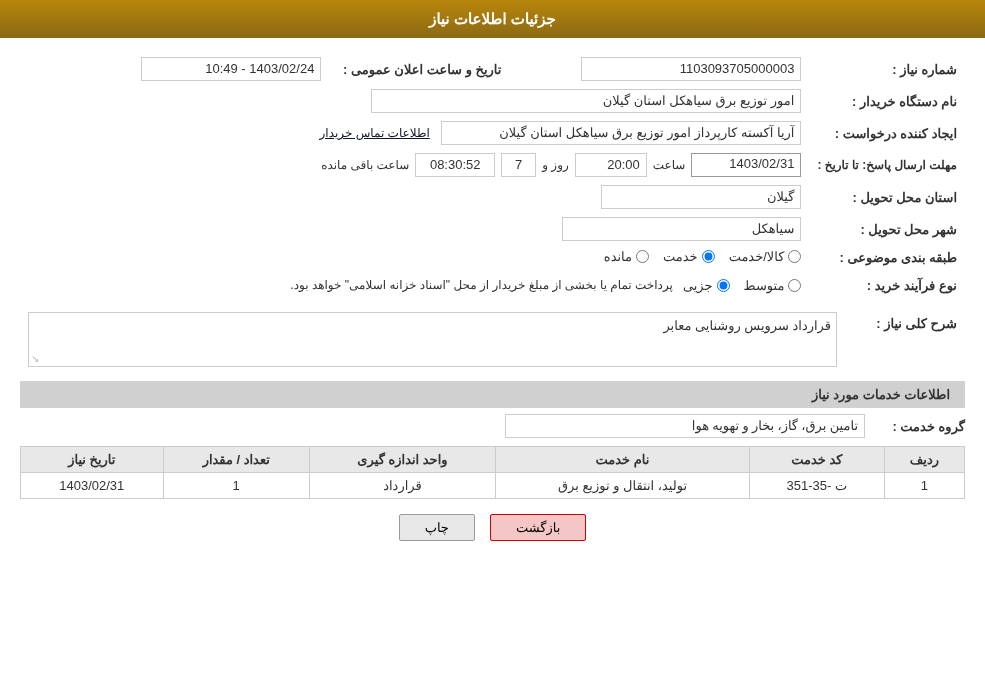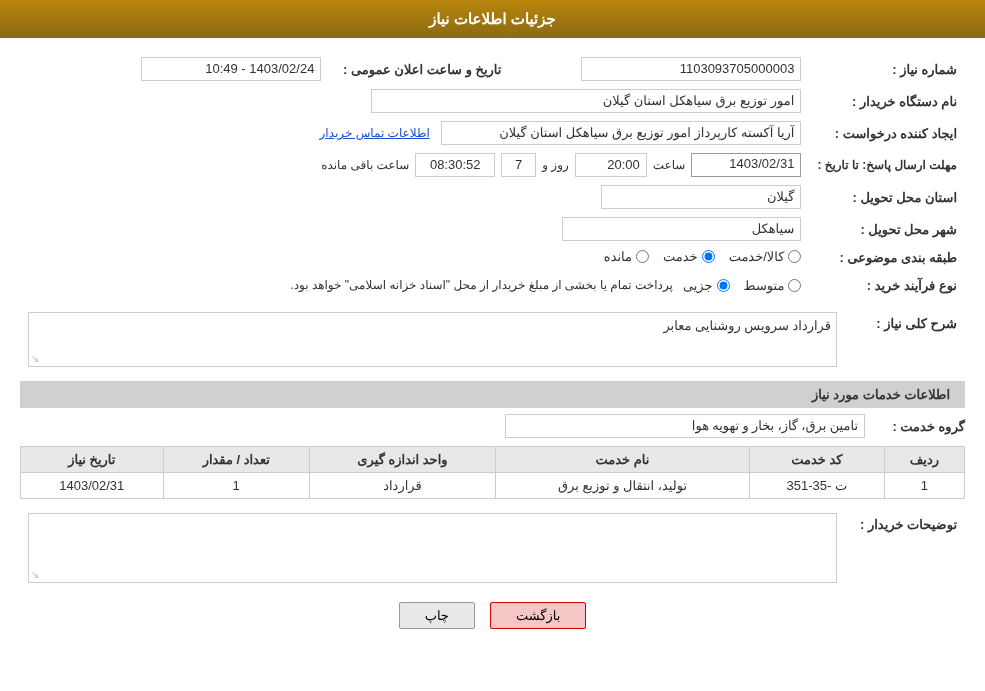--- a/index.html
+++ b/index.html
@@ -49,21 +49,21 @@
     .input-box {
       border: 1px solid #ccc;
       background: #fff;
       padding: 3px 6px;
       height: 24px;
       display: inline-block;
       text-align: right;
     }
     .input-medium { width: 240px; }
     .contact-link {
-      color: #1d4ed8;
+      color: #0f172a;
       text-decoration: underline;
       cursor: pointer;
       font-size: 12px;
       margin-right: 8px;
     }
     .row-flex {
       display: flex;
       align-items: center;
       gap: 6px;
       direction: rtl;
@@ -296,32 +296,19 @@
             <td>1</td>
             <td>ت -35-351</td>
             <td>تولید، انتقال و توزیع برق</td>
             <td>قرارداد</td>
             <td>1</td>
             <td>1403/02/31</td>
           </tr>
         </tbody>
     </table>
 
-    <table class="info-table" style="margin-top:10px;">
-      <tbody>
-          <tr>
-        <td class="label-cell" style="width:120px; vertical-align:top; padding-top:8px;">توضیحات خریدار :</td>
-        <td>
-          <div style="border:1px solid #ccc; min-height:70px; padding:5px; background:#fff; position:relative; direction:rtl;">
-            <span></span>
-            <span style="position:absolute; bottom:2px; left:2px; color:#bbb; font-size:10px;">↘</span>
-          </div>
-        </td>
-      </tr>
-    </tbody>
-      </table>
 
     <div class="buttons-row">
       <button class="btn btn-back">بازگشت</button>
       <button class="btn btn-print">چاپ</button>
     </div>
   </div>
 </div>
 
 </body></html>

